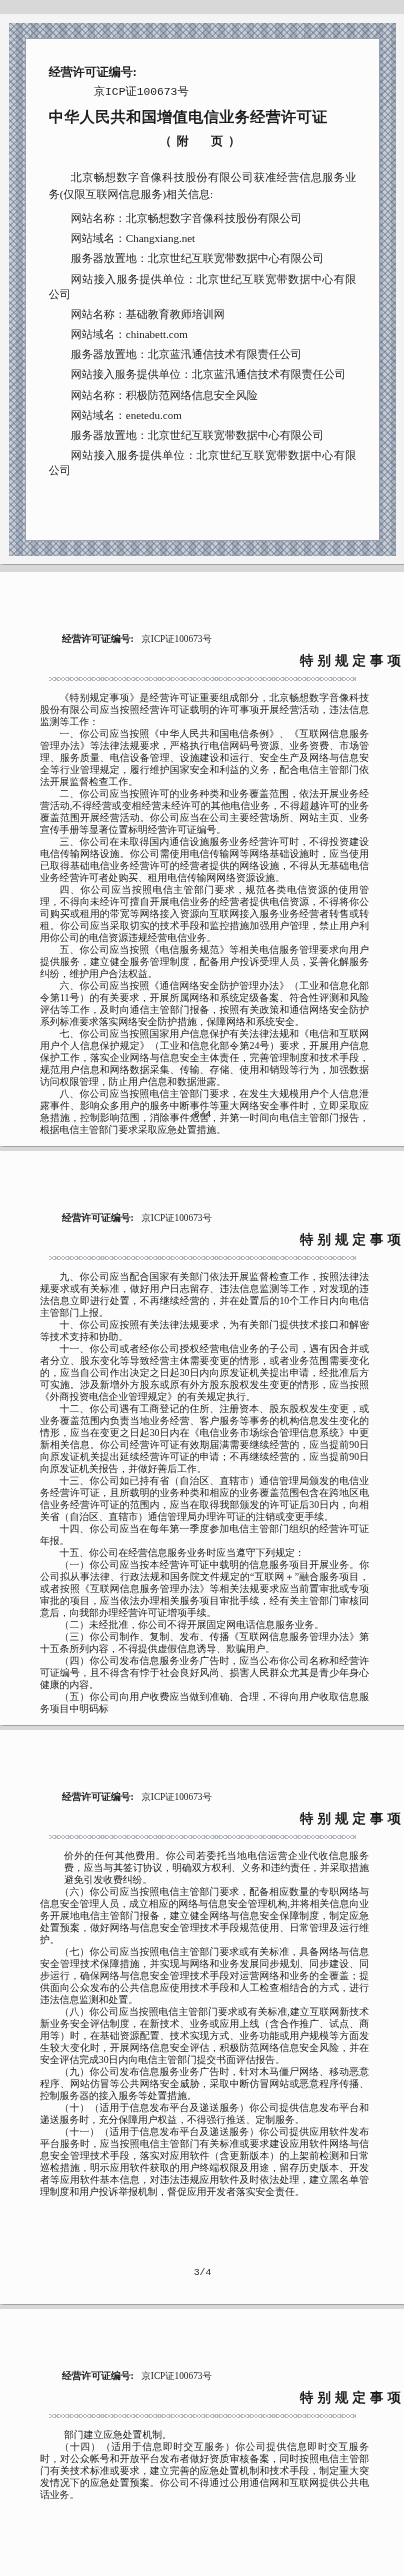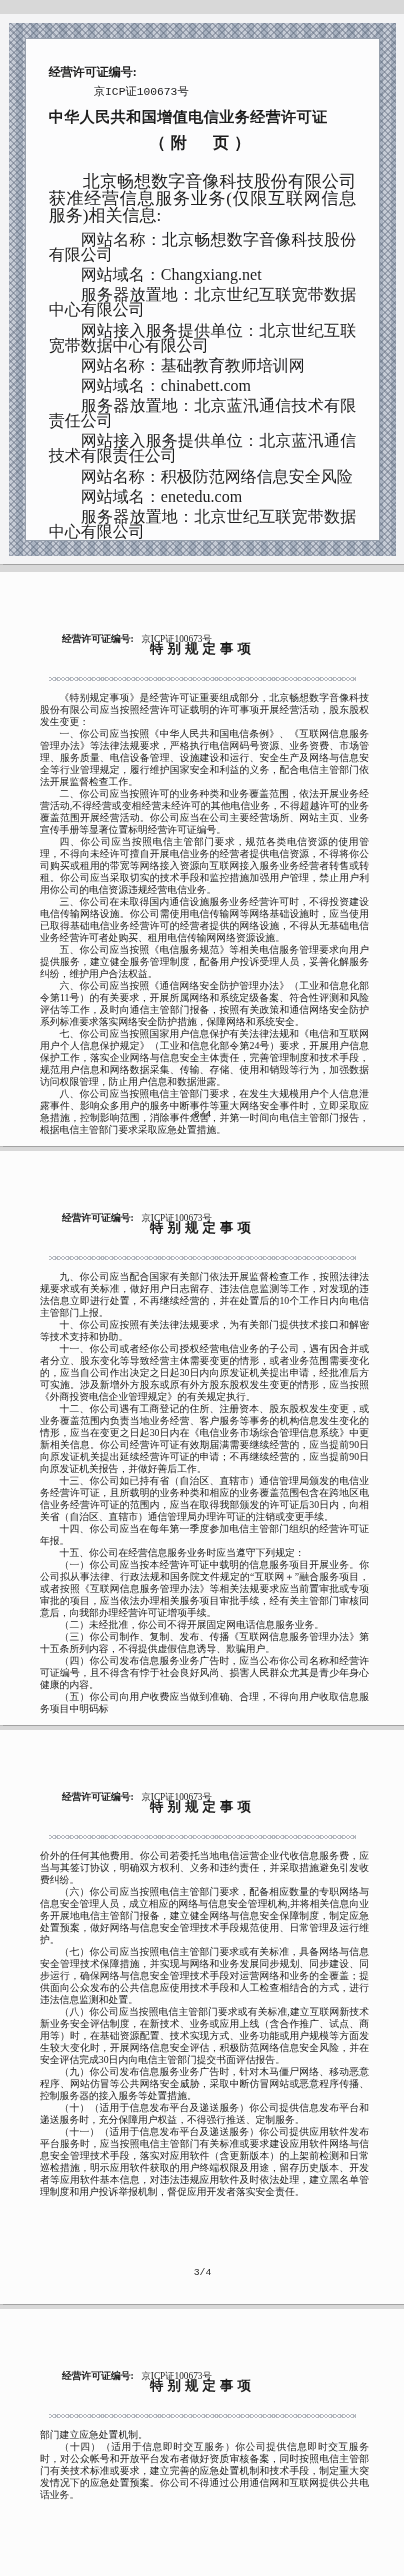--- a/index.html
+++ b/index.html
@@ -12,41 +12,41 @@
   .cert-frame{height:100%;box-sizing:border-box;padding:15.5px;
     background:
       repeating-linear-gradient(45deg, rgba(85,97,115,.38) 0 1.5px, rgba(255,255,255,0) 1.5px 4.6px),
       repeating-linear-gradient(-45deg, rgba(85,97,115,.38) 0 1.5px, rgba(255,255,255,0) 1.5px 4.6px),
       repeating-linear-gradient(90deg, #c6ccd6 0 7.2px, #aab3c1 7.2px 14.4px);}
   .cert-inner{height:100%;box-sizing:border-box;background:#fcfcfd;border:0.5px solid #97a0ac;
               padding:17.5px 23px;overflow:hidden;}
   .cert-no-label{font-size:12px;font-weight:600;margin:7.2px 0 0 0;}
   .cert-no-value{font-size:11.3px;margin:3.1px 0 0 45px;font-family:"Liberation Mono","DejaVu Sans Mono",serif;}
   .cert-inner h1{font-size:15px;font-weight:700;text-align:left;margin:9.3px 0 0 0;letter-spacing:0.5px;}
-  .cert-inner h2{font-size:16px;font-weight:700;text-align:center;margin:6.2px 0 0 0;letter-spacing:5.2px;}
-  .cert-intro{font-size:17px;line-height:17px;text-indent:2em;margin:18.5px 0 0 0;text-align:justify;font-family:Liberation Serif, serif;}
+  .cert-inner h2{font-size:12px;font-weight:700;text-align:center;margin:6.2px 0 0 0;letter-spacing:5.2px;}
+  .cert-intro{font-size:11px;line-height:17px;text-indent:2em;margin:18.5px 0 0 0;text-align:justify;font-family:Liberation Serif, serif;}
   .cert-entries{margin-top:8.2px;}
-  .cert-line{font-size:16px;line-height:15px;text-indent:2em;margin:0 0 5.2px 0;text-align:justify;}
+  .cert-line{font-size:11px;line-height:15px;text-indent:2em;margin:0 0 5.2px 0;text-align:justify;}
 
   
   .prov{height:574px;position:relative;margin-bottom:5.2px;}
   .prov.last{height:563px;margin-bottom:0;}
   .prov-head{position:absolute;top:61px;left:45px;font-size:9.8px;padding-left:17px;}
   .prov-head .lic-label{font-weight:600;}
   .prov-head .lic-no{margin-left:5.2px;font-size:9.3px;}
-  .prov-title{position:absolute;top:68px;left:0;width:100%;text-align:center;
+  .prov-title{position:absolute;top:80px;left:0;width:100%;text-align:right;
               font-size:13.4px;font-weight:700;letter-spacing:4.1px;margin:0;}
   .wavy{position:absolute;top:105px;left:49px;right:49px;height:4.1px;opacity:.65;
     background:
       repeating-linear-gradient(135deg,#8e959f 0 1px,rgba(0,0,0,0) 1px 3.1px),
       repeating-linear-gradient(45deg,#8e959f 0 1px,rgba(0,0,0,0) 1px 3.1px);}
   .prov-body{position:absolute;top:120px;left:40px;right:36px;}
   .prov-body p{font-size:9.8px;line-height:12px;margin:0;text-indent:2em;
                text-align:justify;color:#202020;}
-  .prov-body p.cont{text-indent:0;}
+  .prov-body p.cont{text-indent:0;margin-left:24px;}
   .pageno{position:absolute;top:537px;left:0;width:100%;text-align:center;
           font-size:9.8px;color:#2a2a2a;font-family:"Liberation Mono","DejaVu Sans Mono",serif;}
 </style>
 </head>
 <body>
 
 <div class="canvas">
 
   <div class="page cert">
     <div class="cert-frame">
@@ -75,25 +75,25 @@
   </div>
 
   <div class="prov page">
     <div class="prov-head">
       <span class="lic-label">经营许可证编号:</span>
       <span class="lic-no">京ICP证100673号</span>
     </div>
     <h3 class="prov-title">特别规定事项</h3>
     <div class="wavy"></div>
     <div class="prov-body">
-        <p>《特别规定事项》是经营许可证重要组成部分，北京畅想数字音像科技股份有限公司应当按照经营许可证载明的许可事项开展经营活动，股东股权发生变更：</p>
+        <p>《特别规定事项》是经营许可证重要组成部分，北京畅想数字音像科技股份有限公司应当按照经营许可证载明的许可事项开展经营活动，违法信息监测等工作：</p>
         <p>一、你公司应当按照《中华人民共和国电信条例》、《互联网信息服务管理办法》等法律法规要求，严格执行电信网码号资源、业务资费、市场管理、服务质量、电信设备管理、设施建设和运行、安全生产及网络与信息安全等行业管理规定，履行维护国家安全和利益的义务，配合电信主管部门依法开展监督检查工作。</p>
         <p>二、你公司应当按照许可的业务种类和业务覆盖范围，依法开展业务经营活动,不得经营或变相经营未经许可的其他电信业务，不得超越许可的业务覆盖范围开展经营活动。你公司应当在公司主要经营场所、网站主页、业务宣传手册等显著位置标明经营许可证编号。</p>
+        <p>三、你公司在未取得国内通信设施服务业务经营许可时，不得投资建设电信传输网络设施。你公司需使用电信传输网等网络基础设施时，应当使用已取得基础电信业务经营许可的经营者提供的网络设施，不得从无基础电信业务经营许可者处购买、租用电信传输网网络资源设施。</p>
         <p>四、你公司应当按照电信主管部门要求，规范各类电信资源的使用管理，不得向未经许可擅自开展电信业务的经营者提供电信资源，不得将你公司购买或租用的带宽等网络接入资源向互联网接入服务业务经营者转售或转租。你公司应当采取切实的技术手段和监控措施加强用户管理，禁止用户利用你公司的电信资源违规经营电信业务。</p>
-        <p>三、你公司在未取得国内通信设施服务业务经营许可时，不得投资建设电信传输网络设施。你公司需使用电信传输网等网络基础设施时，应当使用已取得基础电信业务经营许可的经营者提供的网络设施，不得从无基础电信业务经营许可者处购买、租用电信传输网网络资源设施。</p>
         <p>五、你公司应当按照《电信服务规范》等相关电信服务管理要求向用户提供服务，建立健全服务管理制度，配备用户投诉受理人员，妥善化解服务纠纷，维护用户合法权益。</p>
         <p>六、你公司应当按照《通信网络安全防护管理办法》（工业和信息化部令第11号）的有关要求，开展所属网络和系统定级备案、符合性评测和风险评估等工作，及时向通信主管部门报备，按照有关政策和通信网络安全防护系列标准要求落实网络安全防护措施，保障网络和系统安全。</p>
         <p>七、你公司应当按照国家用户信息保护有关法律法规和《电信和互联网用户个人信息保护规定》（工业和信息化部令第24号）要求，开展用户信息保护工作，落实企业网络与信息安全主体责任，完善管理制度和技术手段，规范用户信息和网络数据采集、传输、存储、使用和销毁等行为，加强数据访问权限管理，防止用户信息和数据泄露。</p>
         <p>八、你公司应当按照电信主管部门要求，在发生大规模用户个人信息泄露事件、影响众多用户的服务中断事件等重大网络安全事件时，立即采取应急措施，控制影响范围，消除事件危害，并第一时间向电信主管部门报告，根据电信主管部门要求采取应急处置措施。</p>
       </div>
     <div class="pageno">8/4</div>
   </div>
 
   <div class="prov page">
     <div class="prov-head">

